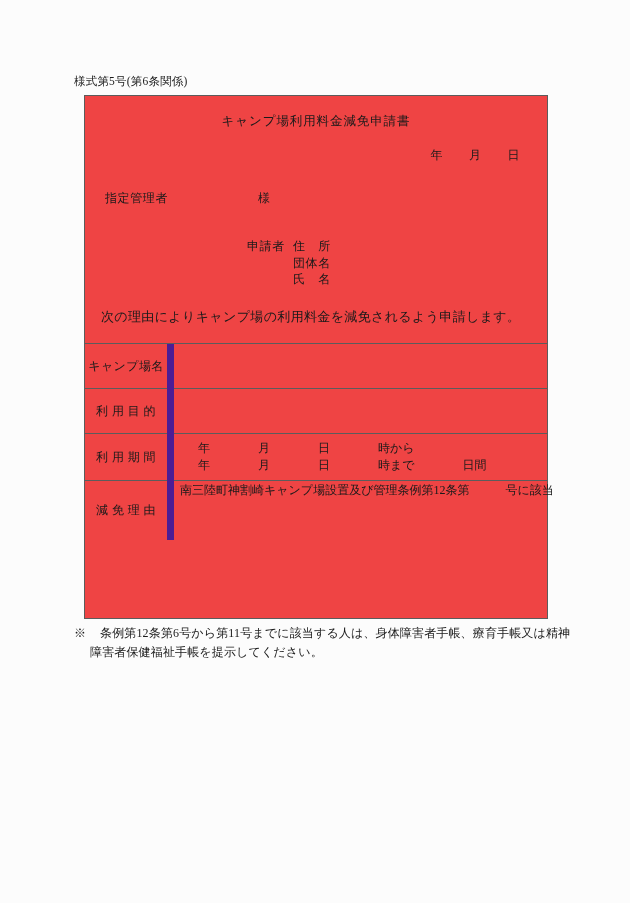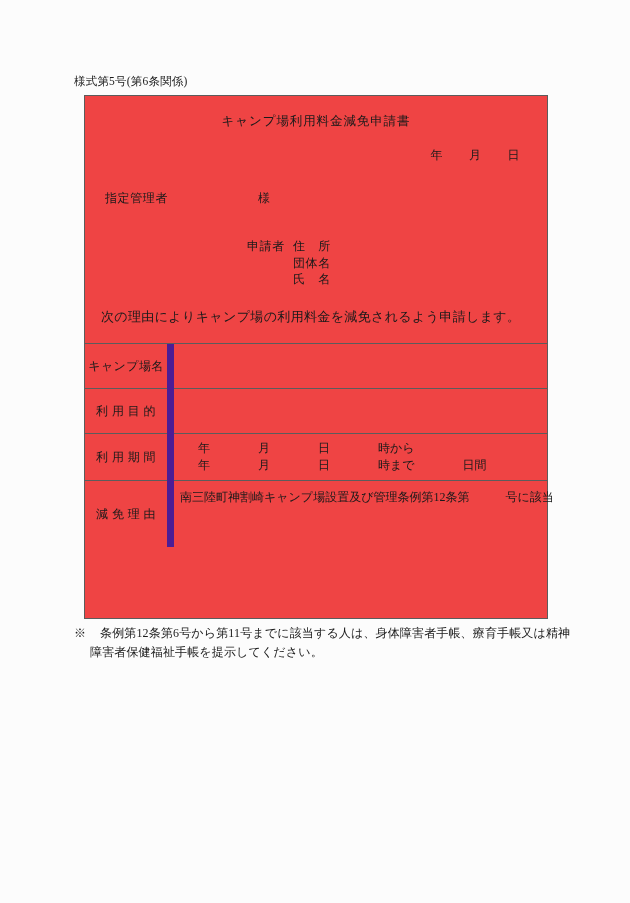--- a/index.html
+++ b/index.html
@@ -154,21 +154,21 @@
   }
   .period-lines div { white-space: pre; }
 
   .people-line { padding-left: 30px; }
   .fee-line { padding-left: 60px; }
   .fee-line .yen { display: inline-block; width: 200px; }
 
   td.reason-val {
     vertical-align: top;
     padding-left: 6px;
-    padding-top: 8px;
+    padding-top: 1px;
     white-space: nowrap;
   }
 
   
   .footnote {
     position: absolute;
     left: 74px;
     top: 624px;
     width: 486px;
     font-size: 12px;

